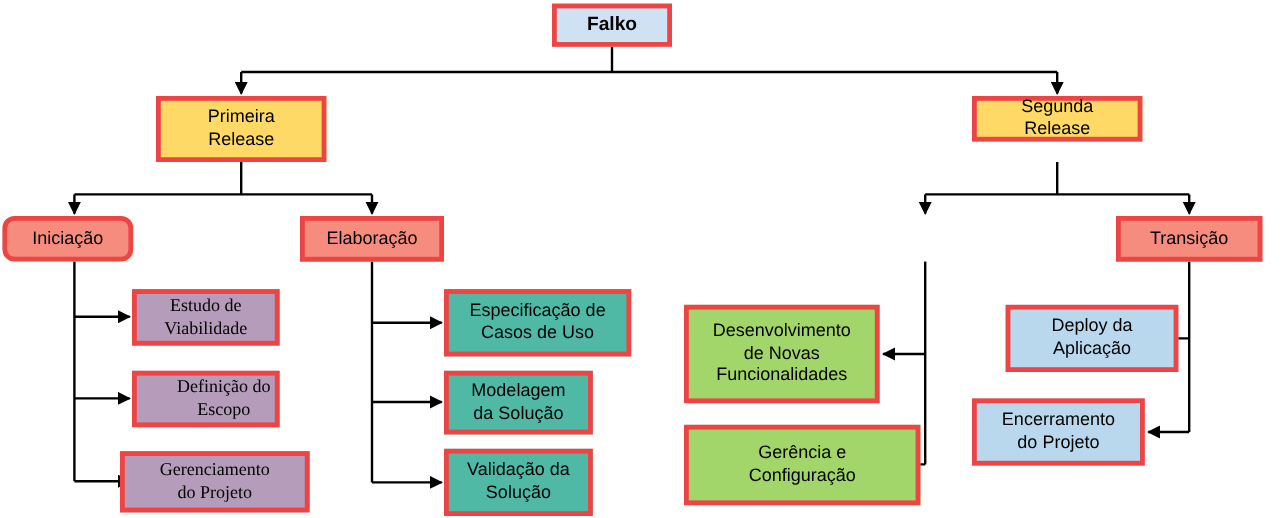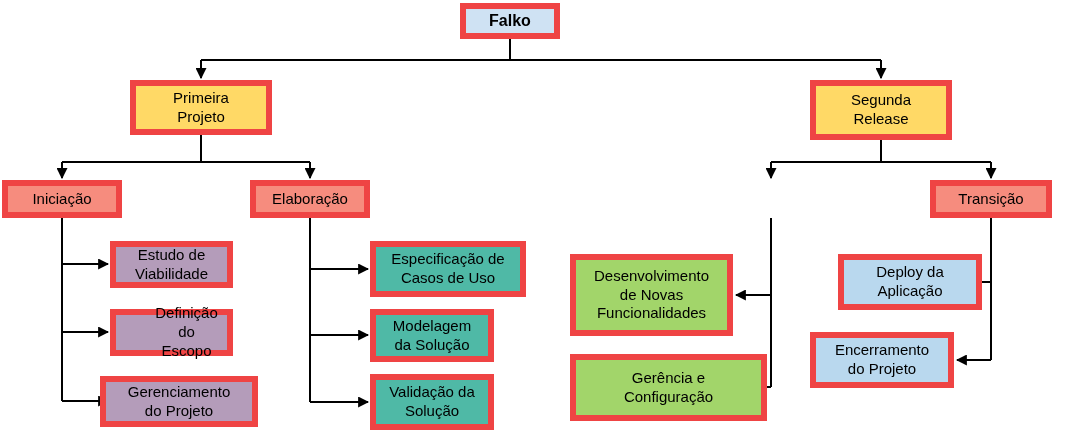--- a/index.html
+++ b/index.html
@@ -7,31 +7,31 @@
     position:relative;
     width:1072px;height:432px;
     background:#ffffff;
     font-family:"Liberation Sans", sans-serif;
     overflow:hidden;
   }
   .connectors{position:absolute;left:0;top:0;width:1072px;height:432px;z-index:0;}
   .node{
     position:absolute;
     box-sizing:border-box;
-    border:6px solid #ef4444;
+    border:4px solid #ef4444;
     display:flex;align-items:center;justify-content:center;
     text-align:center;
     font-size:15px;line-height:1.25;color:#000000;
     white-space:pre-line;
     z-index:1;
   }
   .node.root{background:#cfe2f3;font-weight:bold;font-size:16px;}
   .node.release{background:#ffd966;}
   .node.phase{background:#f68c7e;}
-  .node.leaf-purple{background:#b49cba;}
+  .node.leaf-purple{background:#b49cba;font-family:Liberation Serif, serif;}
   .node.leaf-teal{background:#4fb9a6;}
   .node.leaf-green{background:#a2d56a;}
   .node.leaf-blue{background:#b9d8ee;}
 </style>
 </head>
 <body>
 
 <div class="canvas">
 
   <svg class="connectors" viewBox="0 0 1072 432" xmlns="http://www.w3.org/2000/svg">
@@ -70,25 +70,25 @@
 
       <path d="M991,218 V360"></path>
       <path d="M991,282 H957" marker-end="url(#arrow)"></path>
       <path d="M991,360 H957" marker-end="url(#arrow)"></path>
     </g>
   </svg>
 
   <div class="node root" style="left:460px;top:3px;width:100px;height:36px;">Falko</div>
 
   <div class="node release" style="left:130px;top:80px;width:142px;height:55px;">Primeira
-Projeto</div>
-  <div class="node release" style="left:810px;top:80px;width:142px;height:60px;">Segunda
+Release</div>
+  <div class="node release" style="left:810px;top:80px;width:142px;height:38px;">Segunda
 Release</div>
 
-  <div class="node phase" style="left:2px;top:180px;width:120px;height:38px;">Iniciação</div>
+  <div class="node phase" style="left:2px;top:180px;width:109px;height:38px;border-radius:10px;">Iniciação</div>
   <div class="node phase" style="left:250px;top:180px;width:120px;height:38px;">Elaboração</div>
   <div class="node phase" style="left:930px;top:180px;width:122px;height:38px;">Transição</div>
 
   <div class="node leaf-purple" style="left:110px;top:241px;width:123px;height:47px;">Estudo de
 Viabilidade</div>
   <div class="node leaf-purple" style="left:110px;top:309px;width:123px;height:47px;padding-left:30px;">Definição do
 Escopo</div>
   <div class="node leaf-purple" style="left:100px;top:376px;width:158px;height:51px;">Gerenciamento
 do Projeto</div>
 

